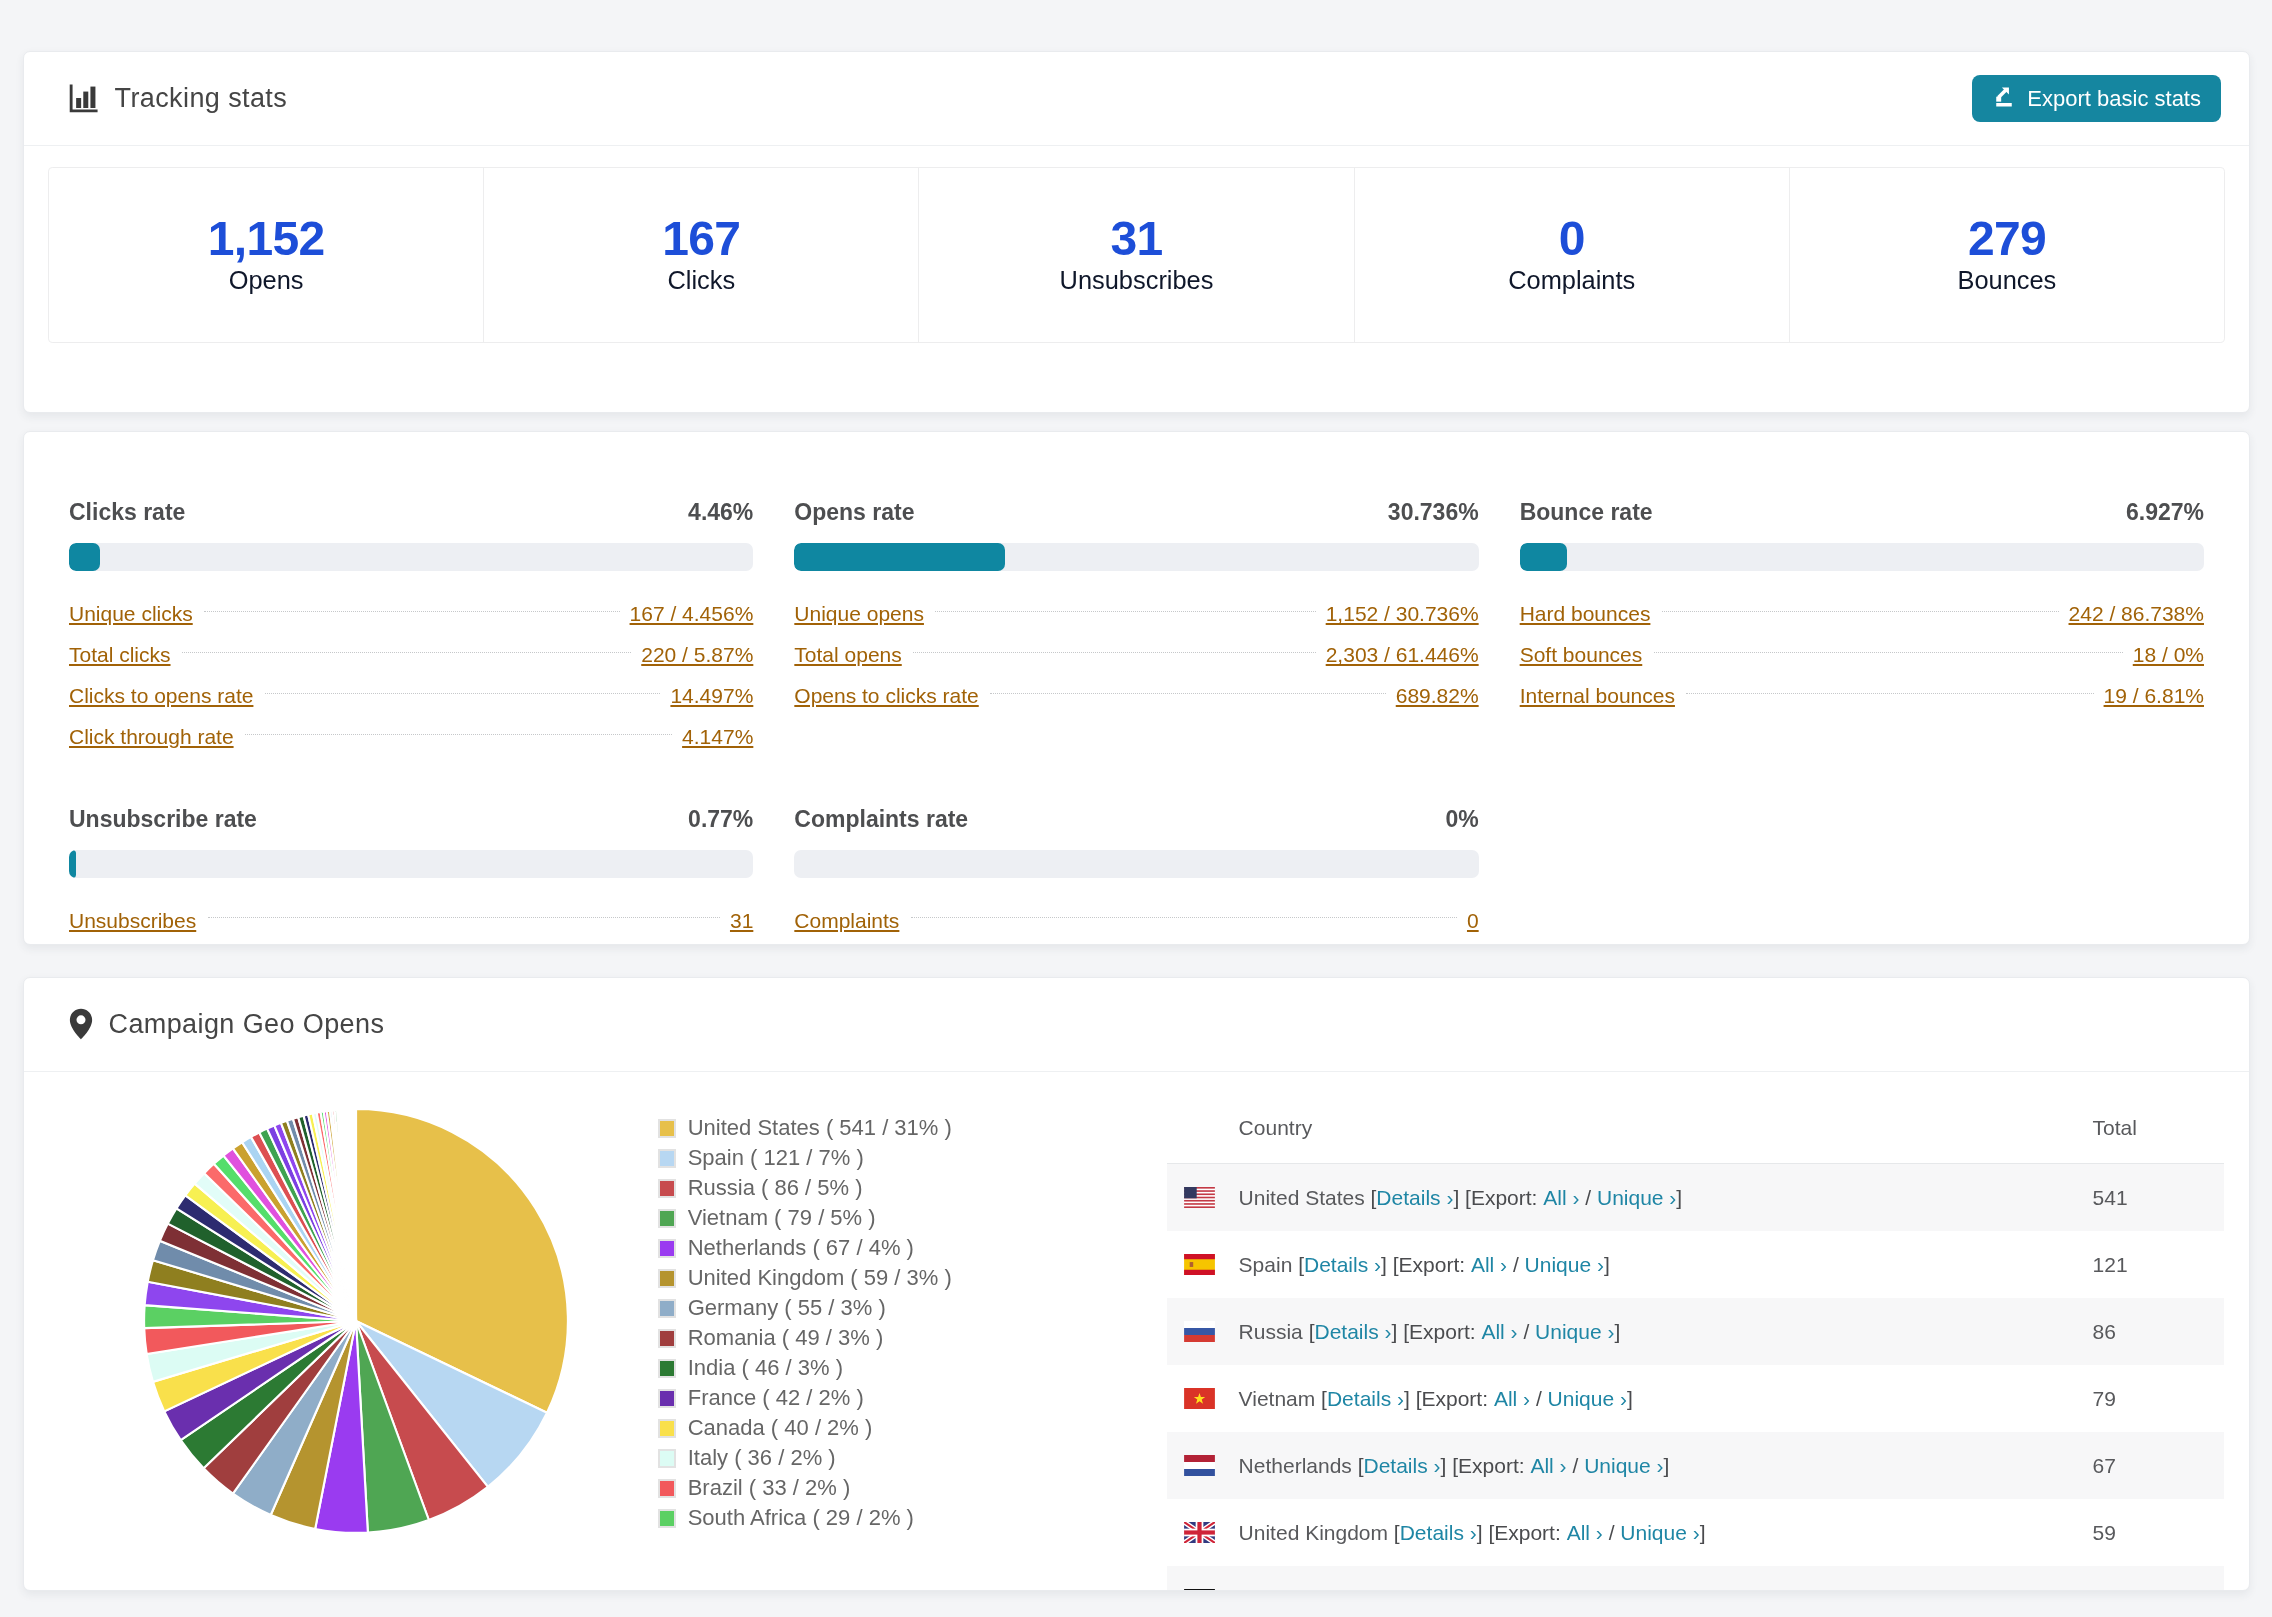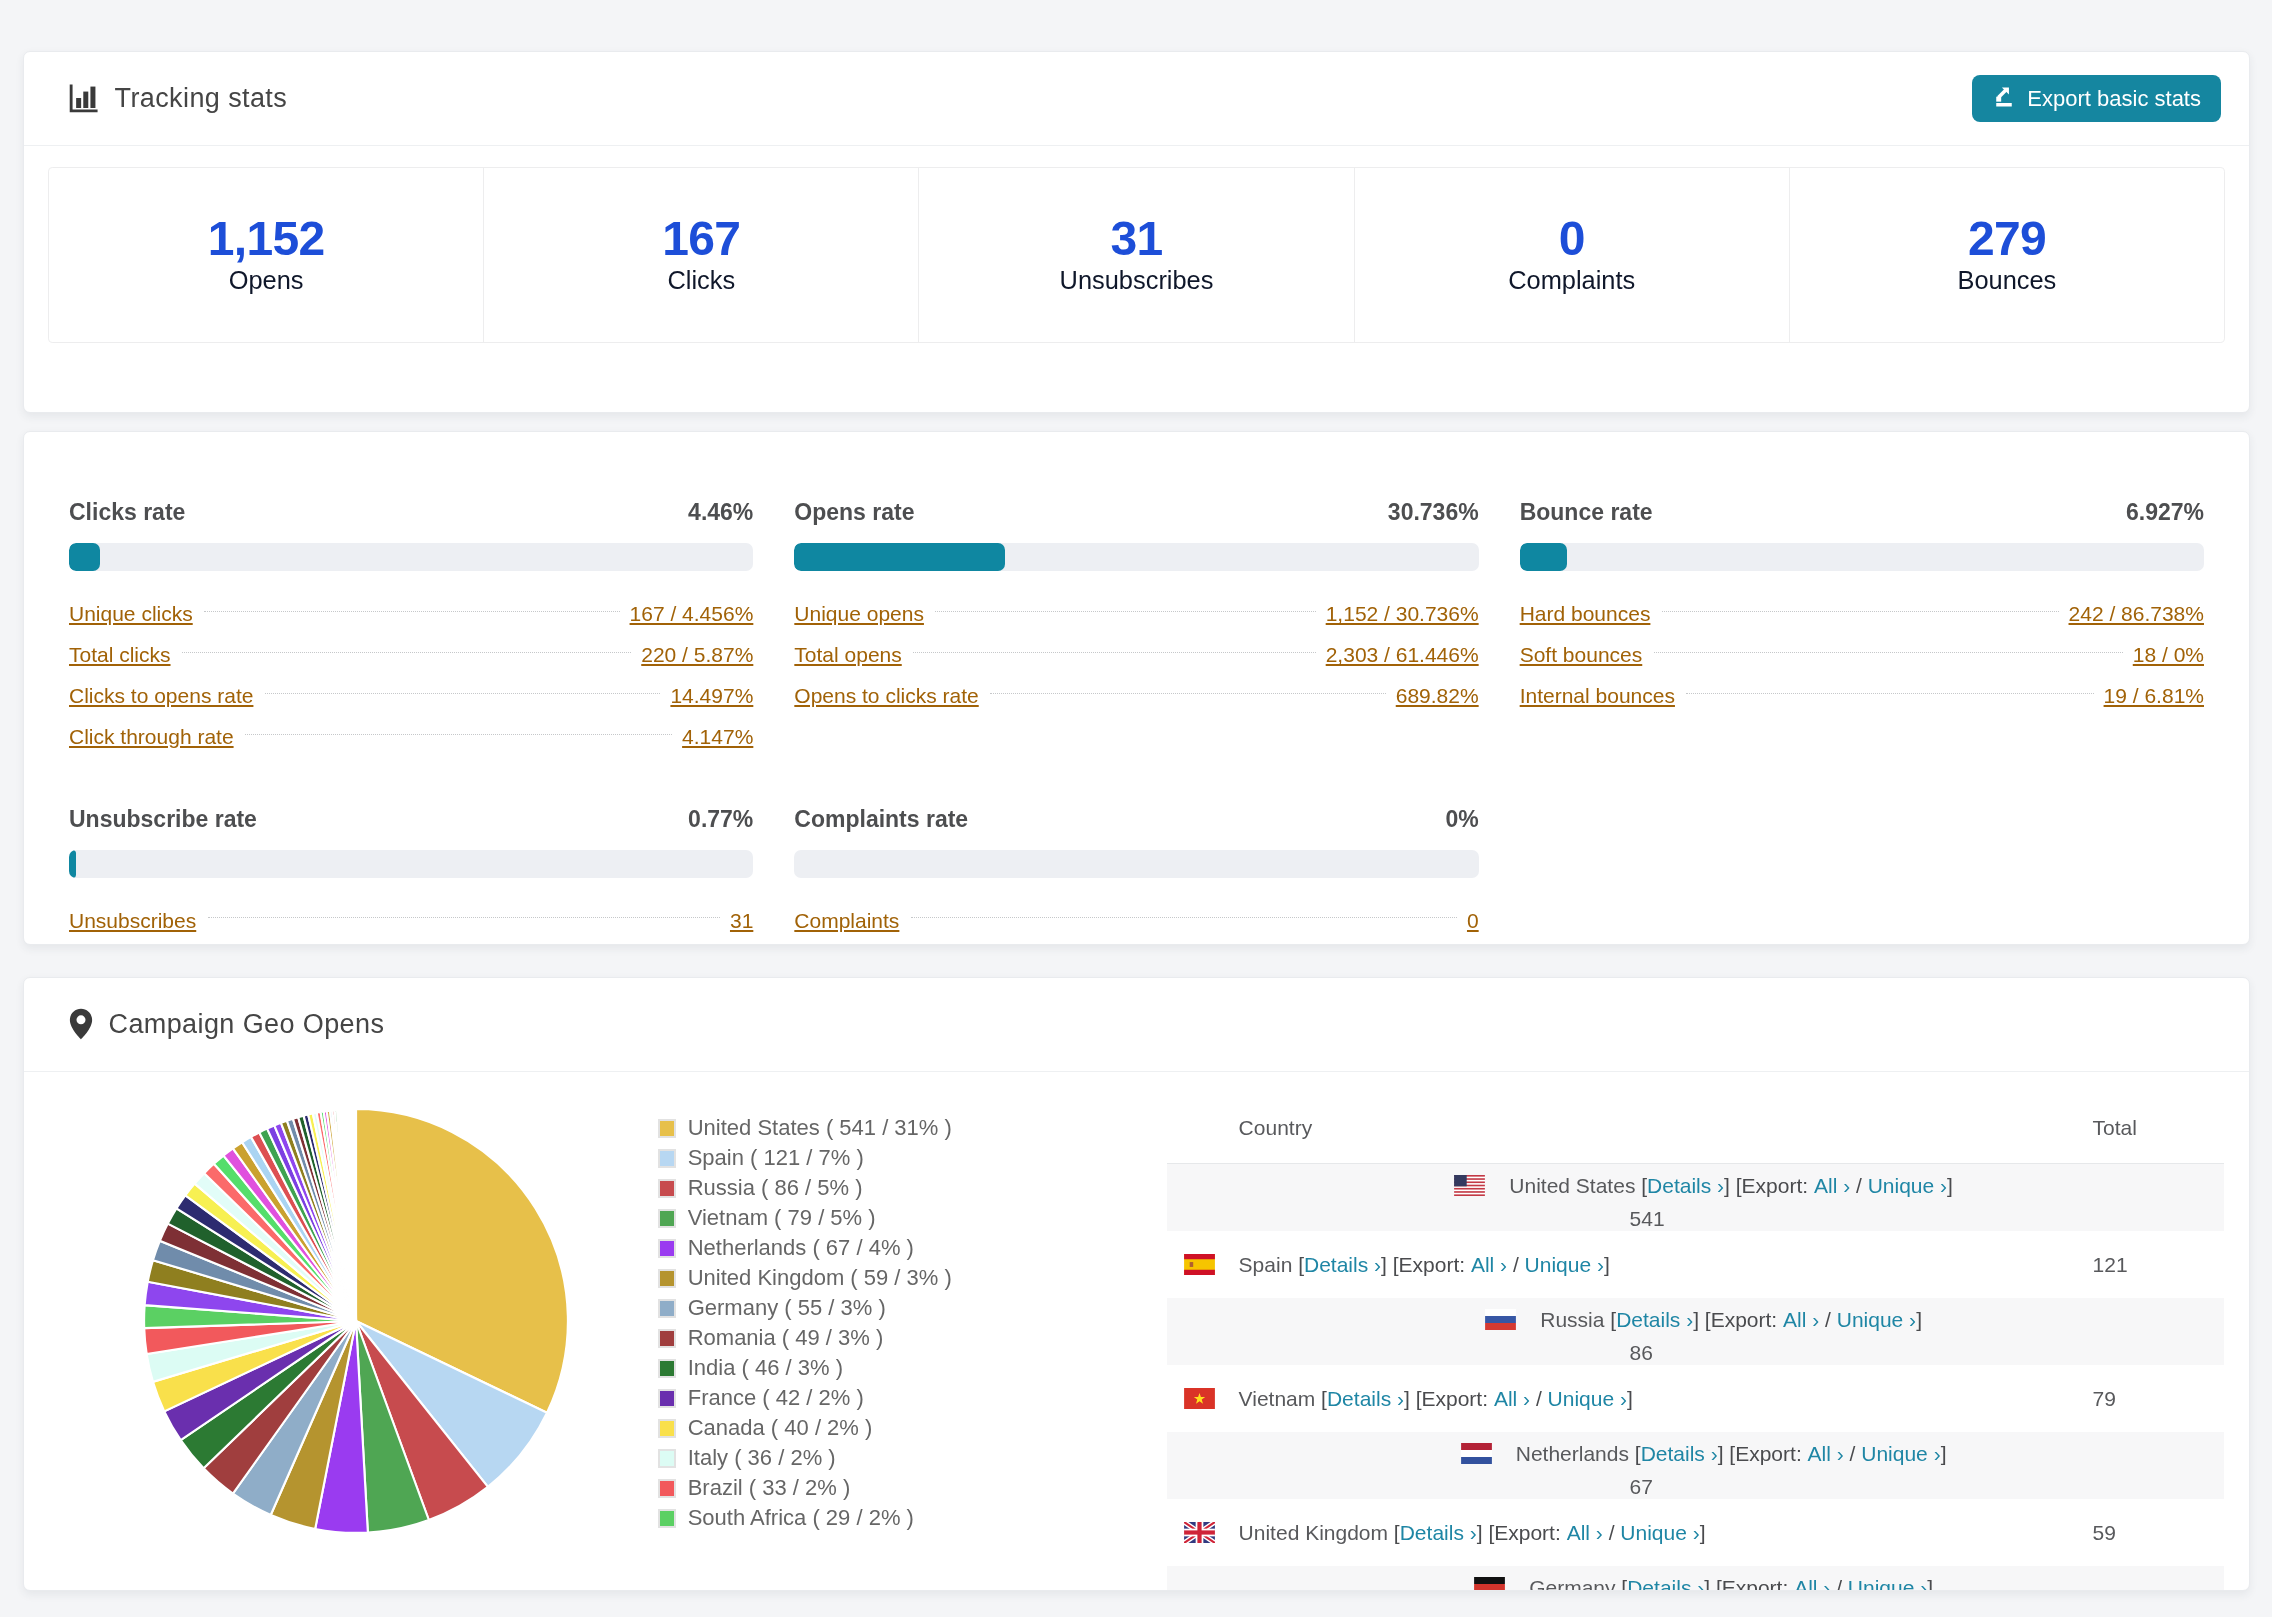--- a/index.html
+++ b/index.html
@@ -41,21 +41,21 @@
   .pie-wrap { width:438px; height:438px; margin:30px 0 0 113px; flex:none; }
   .legend { list-style:none; margin:41px 0 0 83px; width:423px; flex:none; }
   .legend li { display:flex; align-items:center; height:30px; font-size:22px; color:#666; }
   .legend-swatch { width:18.4px; height:18.4px; border:2.1px solid #e2e2e2; margin-right:11.3px; flex:none; }
 
   .geo-table { margin-left:auto; margin-right:25.4px; width:1057px; margin-top:21px; }
   .geo-thead { display:flex; align-items:center; height:71px; border-bottom:1.4px solid #e6e8ea; font-size:21px; color:#58595c; }
   .geo-th-country { flex:1; padding-left:72px; }
   .geo-th-total { width:131px; }
   .geo-row { display:flex; align-items:center; height:67px; font-size:21px; color:#58595c; }
-  .geo-row.odd { background:#f7f7f8;flex-direction:column; }
+  .geo-row.odd { background:#f7f7f8; }
   .geo-cell-country { flex:1; display:flex; align-items:center; padding-left:17px; }
   .flag { width:31px; height:21px; margin-right:24px; flex:none; }
   .geo-cell-total { width:131px; }
   .geo-link { color:#1f86a5; text-decoration:none; cursor:pointer; }
   .geo-sep { color:#4a4b4e; }
 
   .icon-dark { color:#3a3a3a; }
 </style>
 </head>
 <body>

